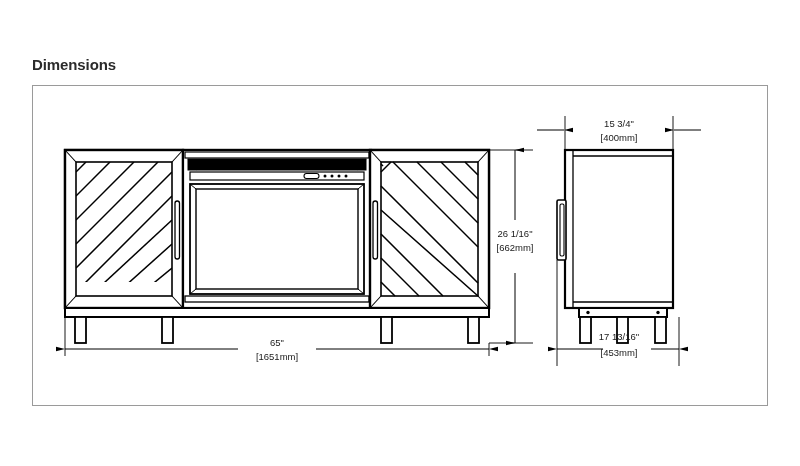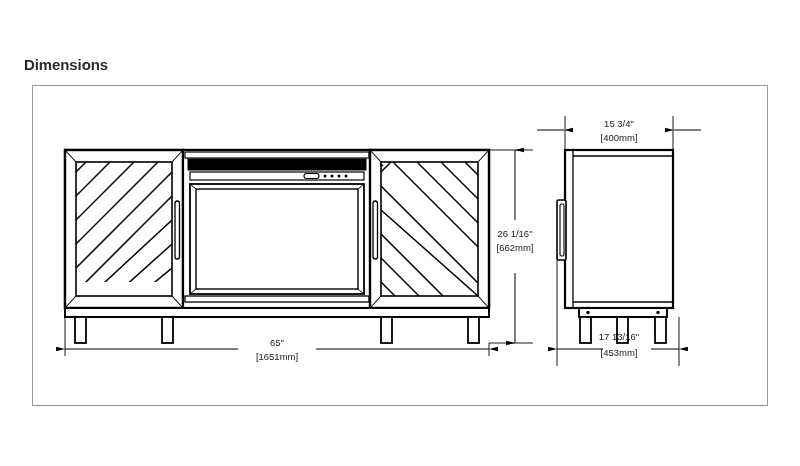--- a/index.html
+++ b/index.html
@@ -12,21 +12,21 @@
     overflow: hidden;
   }
   #root {
     position: relative;
     width: 800px;
     height: 466px;
     background: #ffffff;
   }
   #page-title {
     position: absolute;
-    left: 24px;
+    left: 32px;
     top: 56px;
     font-size: 15px;
     font-weight: bold;
     color: #2b2b2b;
     letter-spacing: -0.1px;
     line-height: 18px;
     text-align: center;
   }
   #drawing-panel {
     position: absolute;

